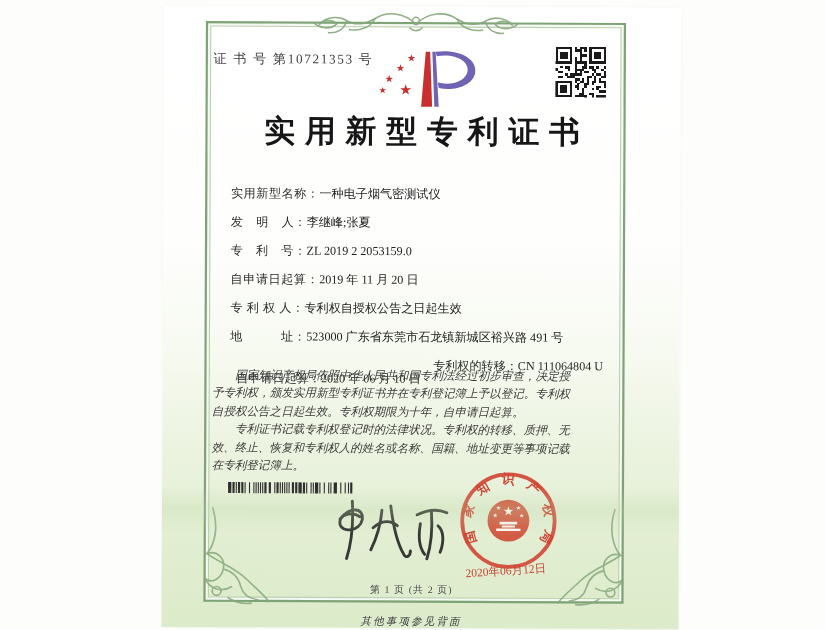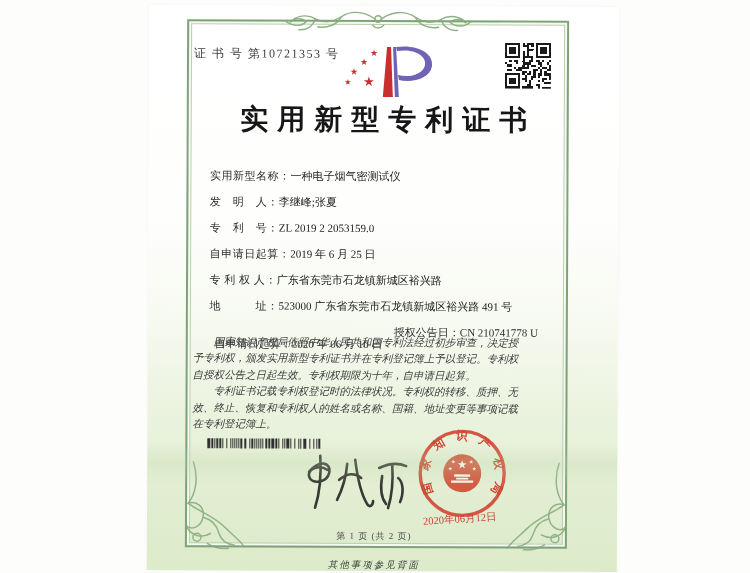--- a/index.html
+++ b/index.html
@@ -257,34 +257,34 @@
     <div class="row">
       <span class="lab">实用新型名称：</span><span class="val">一种电子烟气密测试仪</span>
     </div>
     <div class="row">
       <span class="lab">发　明　人：</span><span class="val">李继峰;张夏</span>
     </div>
     <div class="row">
       <span class="lab">专　利　号：</span><span class="val">ZL 2019 2 2053159.0</span>
     </div>
     <div class="row">
-      <span class="lab">自申请日起算：</span><span class="val">2019 年 6 月 25 日</span>
-    </div>
-    <div class="row">
-      <span class="lab">专 利 权 人：</span><span class="val">广东省东莞市石龙镇新城区裕兴路</span>
+      <span class="lab">自申请日起算：</span><span class="val">2019 年 11 月 20 日</span>
+    </div>
+    <div class="row">
+      <span class="lab">专 利 权 人：</span><span class="val">专利权自授权公告之日起生效</span>
     </div>
     <div class="row">
       <span class="lab">地　　　址：</span><span class="val">523000 广东省东莞市石龙镇新城区裕兴路 491 号</span>
     </div>
     <div class="grant-row">
       <span>
         <span class="lab">自申请日起算：</span><span class="val">2020 年 06 月 10 日</span>
       </span>
       <span class="pair2">
-        <span class="lab">授权公告日：</span><span class="val">CN 210741778 U</span>
+        <span class="lab">专利权的转移：</span><span class="val">CN 111064804 U</span>
       </span>
     </div>
   </div>
 
   <div class="legal">
     <p>国家知识产权局依照中华人民共和国专利法经过初步审查，决定授予专利权，颁发实用新型专利证书并在专利登记簿上予以登记。专利权自授权公告之日起生效。专利权期限为十年，自申请日起算。</p>
     <p>专利证书记载专利权登记时的法律状况。专利权的转移、质押、无效、终止、恢复和专利权人的姓名或名称、国籍、地址变更等事项记载在专利登记簿上。</p>
   </div>
 
   <div class="barcode" id="barcode">

